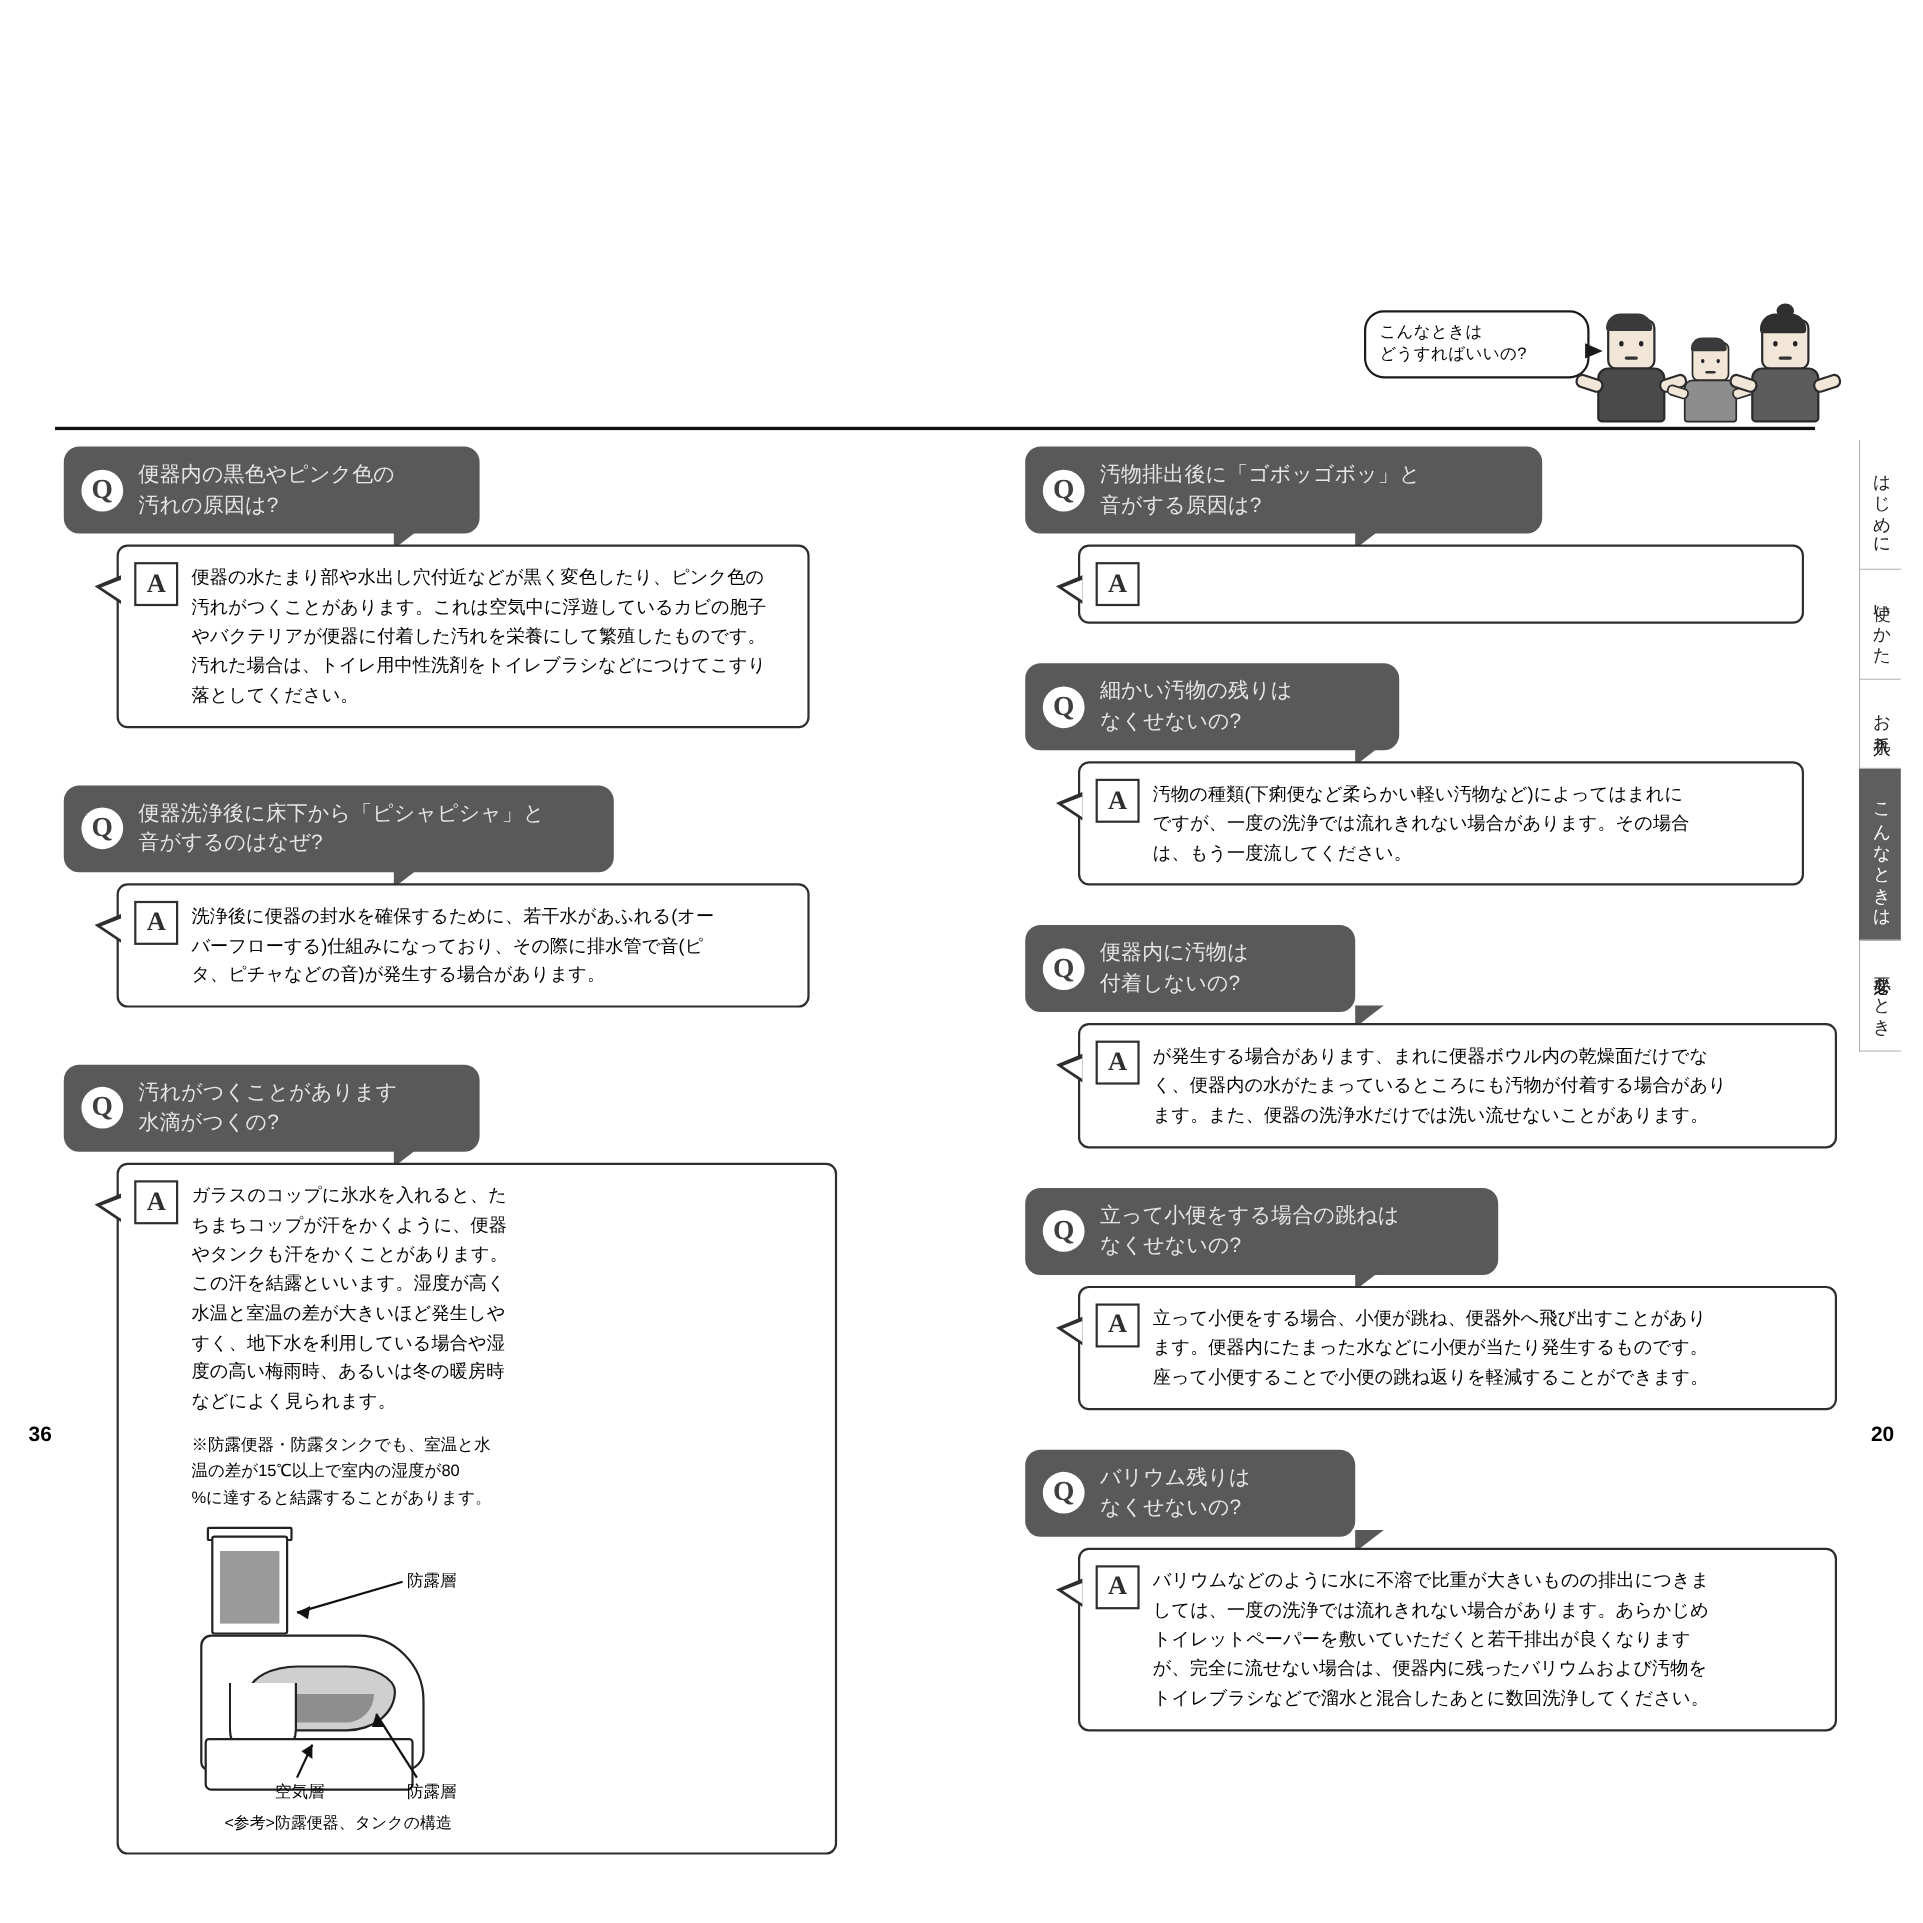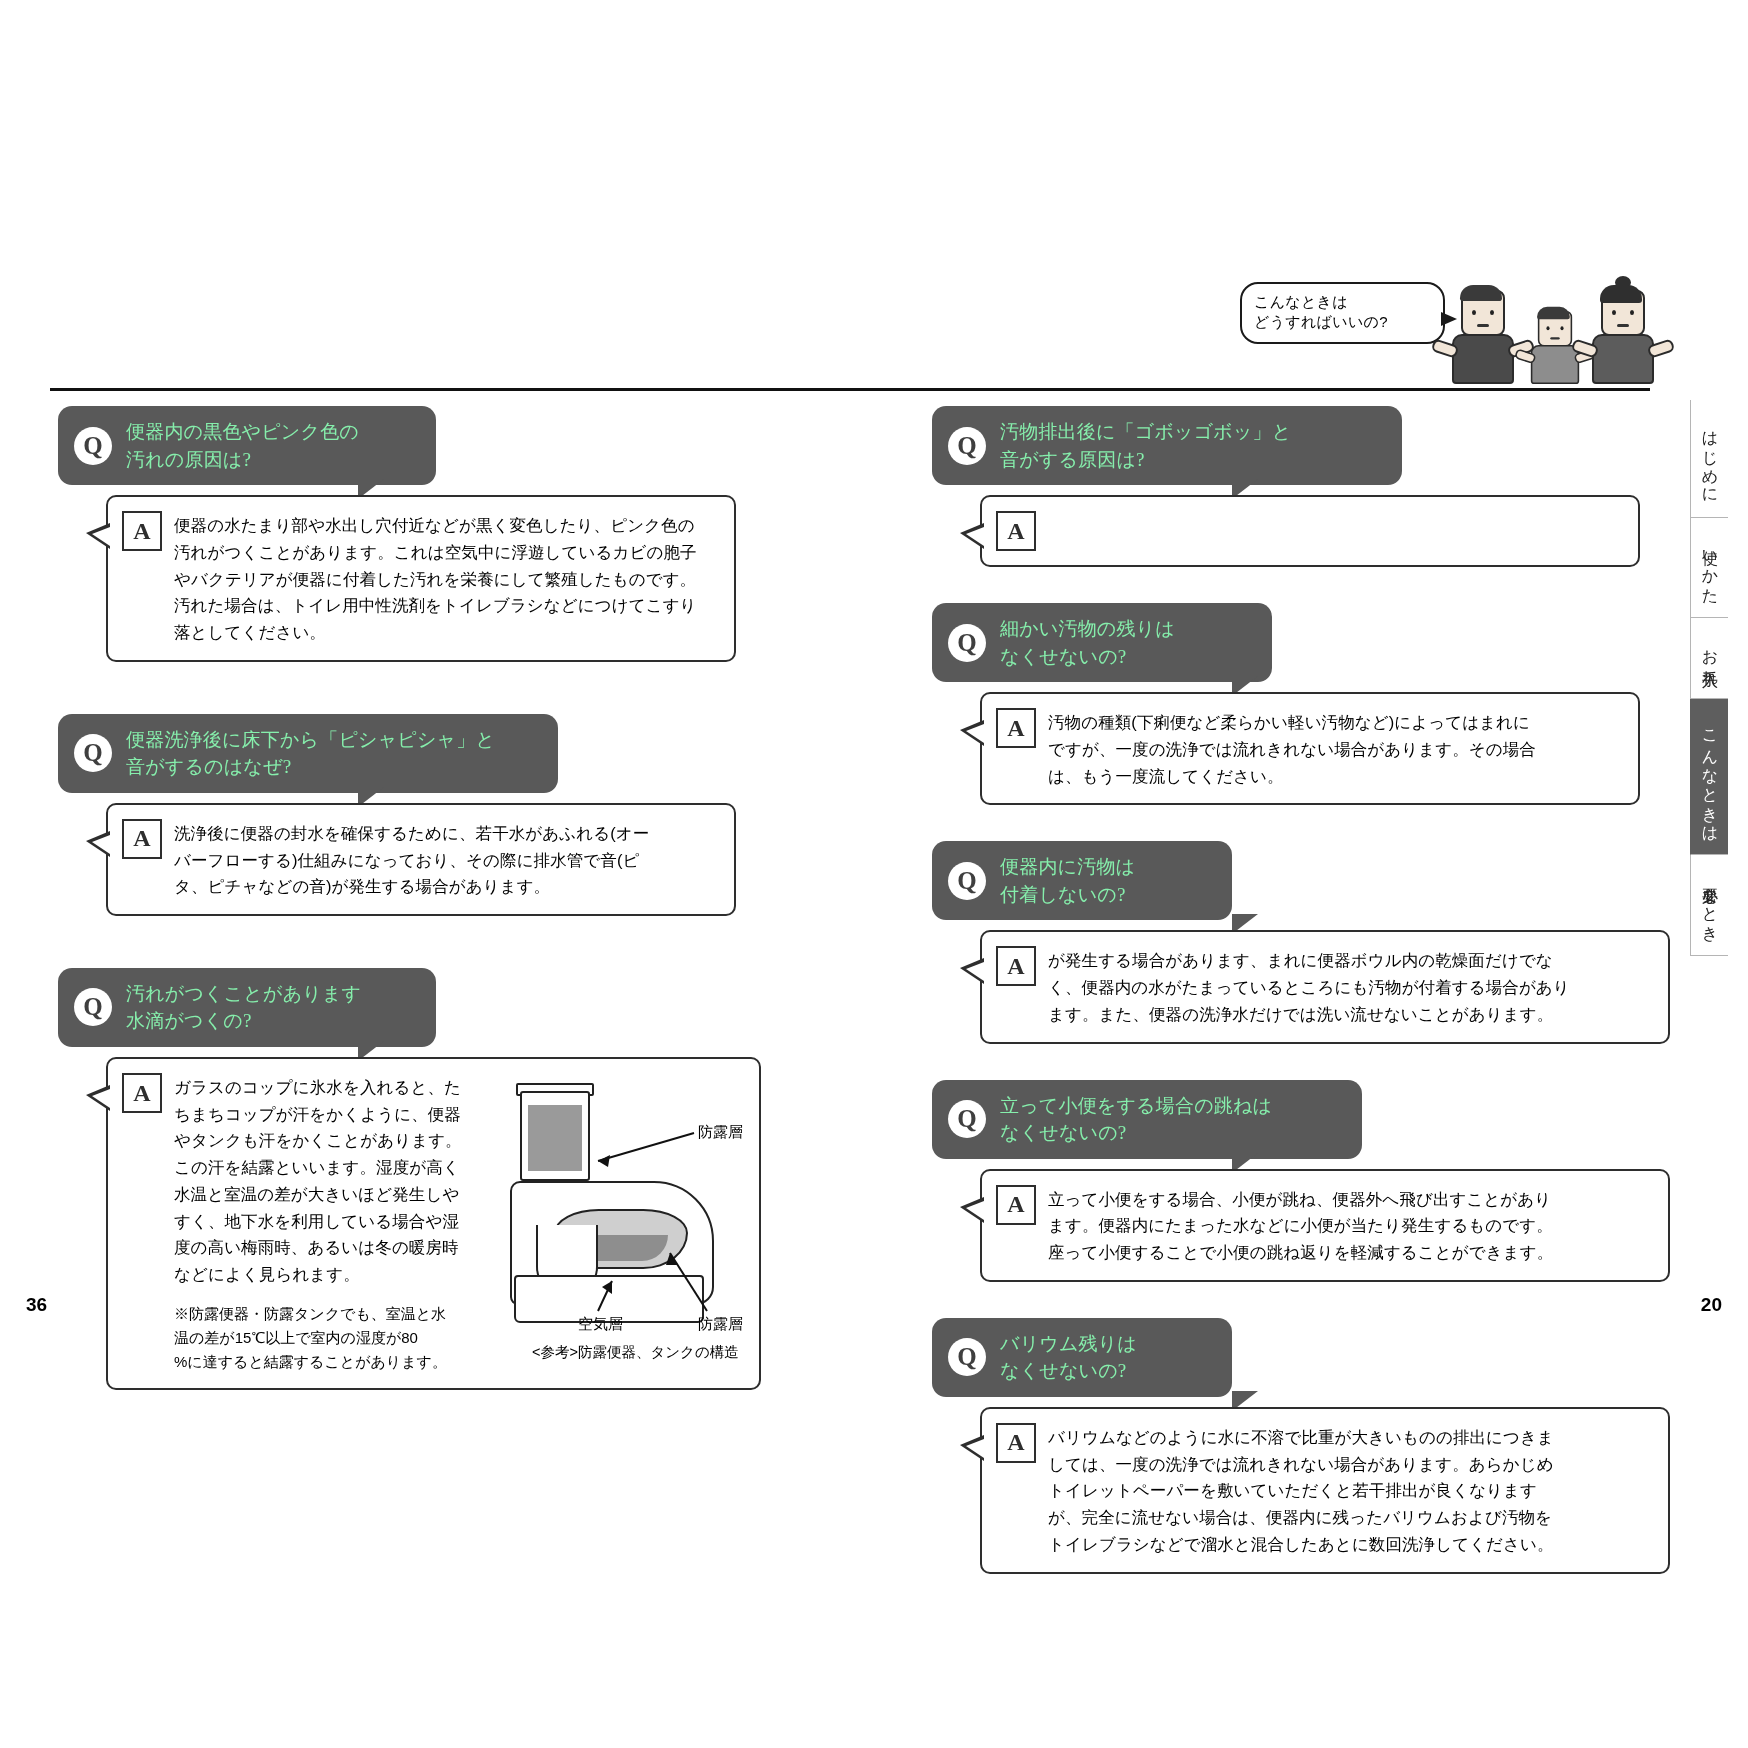--- a/index.html
+++ b/index.html
@@ -175,26 +175,25 @@
     font-size: 25px;
     font-weight: bold;
     display: flex;
     align-items: center;
     justify-content: center;
     flex: 0 0 auto;
     margin-right: 14px;
     font-family: "Liberation Serif", serif;
   }
   .q-text {
-    color: #86efac;
+    color: #e5e5e5;
     font-size: 19px;
     line-height: 1.45;
     letter-spacing: .01em;
     white-space: pre-line;
-    font-family: Liberation Serif, serif;
   }
 
   .a-box {
     position: relative;
     margin-left: 48px;
     margin-top: 10px;
     border: 2px solid #2e2e2e;
     border-radius: 10px;
     background: #fff;
     padding: 14px 16px 14px 14px;
@@ -244,21 +243,22 @@
   .a-note {
     font-size: 15px;
     line-height: 1.6;
     white-space: pre-line;
     margin-top: 14px;
   }
 
   
   .fig-wrap {
     display: flex;
-    gap: 28px;
+    gap: 4px;
+    flex-direction: column;
   }
   .fig-text { flex: 0 0 300px; }
   .figure {
     position: relative;
     width: 300px;
     height: 290px;
     flex: 0 0 auto;
     margin-top: 2px;
   }
   .fig-tank {

